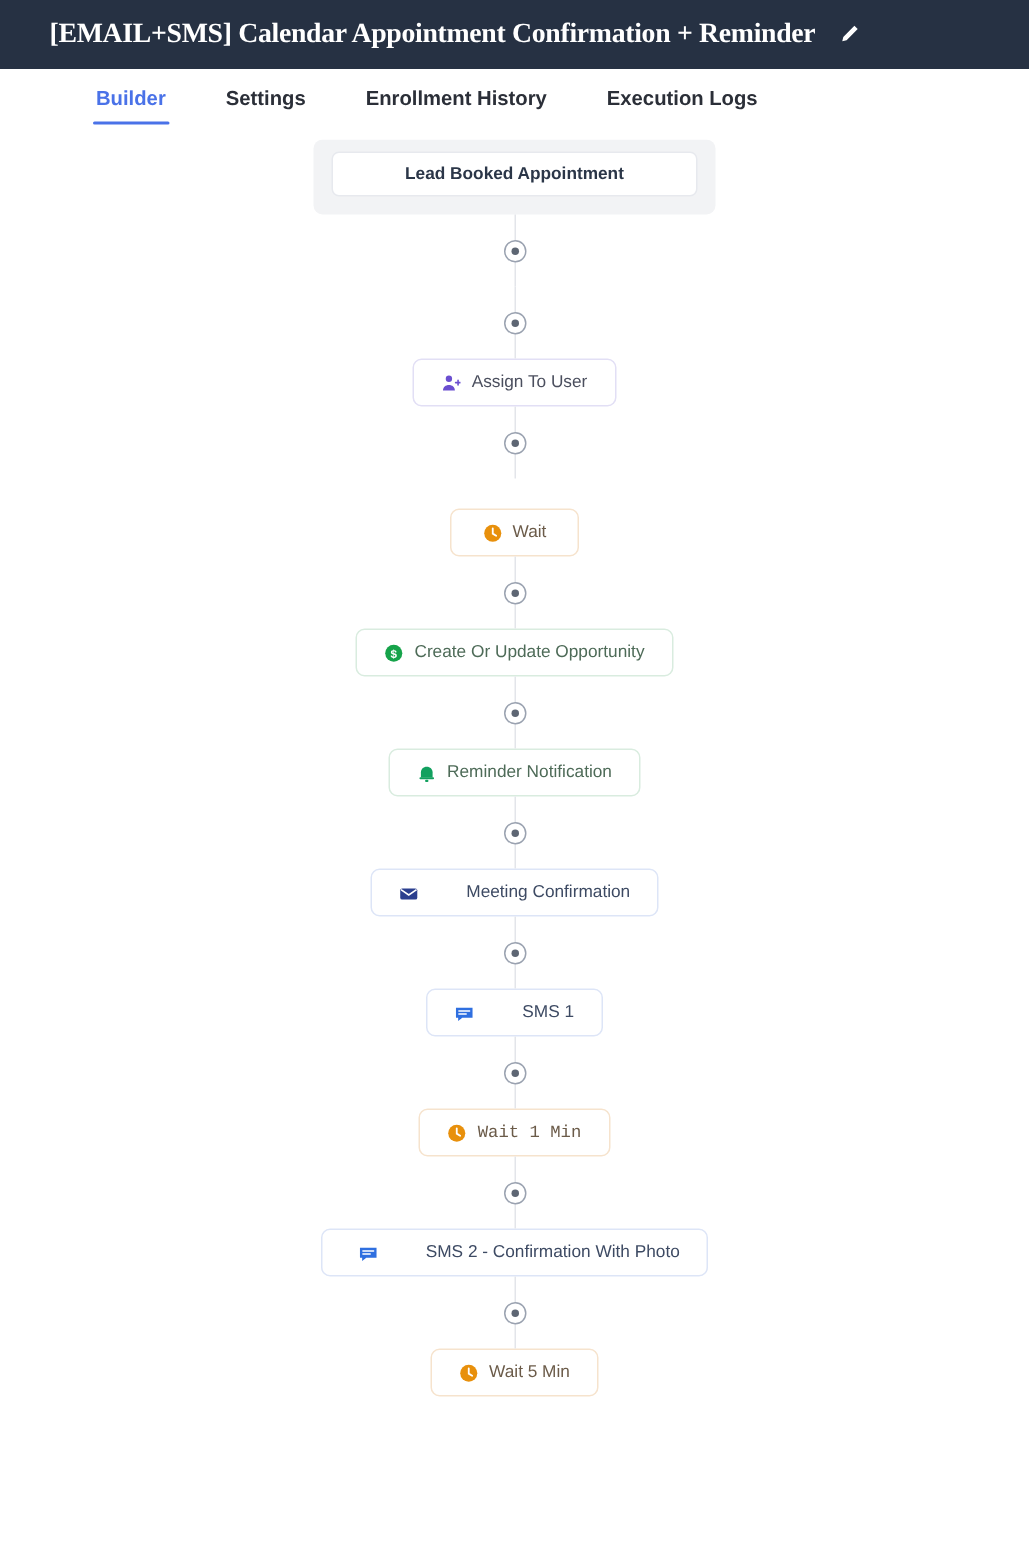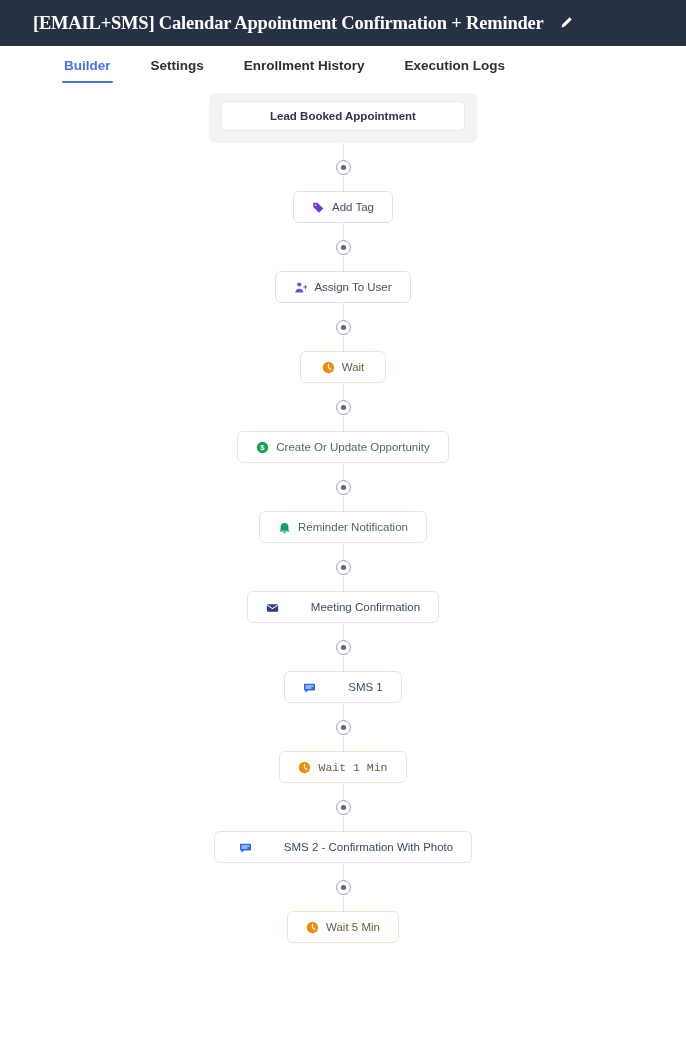--- a/index.html
+++ b/index.html
@@ -191,21 +191,21 @@
     justify-content: center;
     flex: 0 0 auto;
   }
   .node.purple { border-color: #e2dff5; color: #4b4f5e; }
   .node.orange { border-color: #f6e3cd; color: #6b5b49; }
   .node.green  { border-color: #d9ecdf; color: #4e6b58; }
   .node.blue   { border-color: #dde5f7; color: #3d4a63; gap: 32px; }
 
   .w-addtag  { min-width: 100px; }
   .w-assign  { min-width: 134px; }
-  .w-wait    { min-width: 86px; }
+  .w-wait    { min-width: 86px; margin-top: 20px; }
   .w-opp     { min-width: 211px; }
   .w-intnot  { min-width: 158px; }
   .w-meeting { min-width: 170px; }
   .w-sms1    { min-width: 96px; }
   .w-wait1   { min-width: 106px; font-family: Liberation Mono, monospace; }
   .w-sms2    { min-width: 227px; padding-left: 24px; }
   .w-wait5   { min-width: 106px; }
 </style>
 </head>
 <body>
@@ -232,29 +232,20 @@
     <div class="flow">
 
       <div class="trigger-group">
         <div class="trigger-card">Lead Booked Appointment</div>
       </div>
 
       <div class="connector">
         <div class="plus-node"></div>
       </div>
 
-      <div class="node purple w-addtag">
-        <span class="ico">
-          <svg width="13" height="13" viewBox="0 0 16 16">
-              <path d="M1.5 7.5V2.2h5.3l7.1 7.1-5.3 5.3L1.5 7.5z" fill="#6b3fd4"></path>
-              <circle cx="4.3" cy="5" r="1" fill="#ffffff"></circle>
-            </svg>
-        </span>
-        <span>Add Tag</span>
-      </div>
 
       <div class="connector">
         <div class="plus-node"></div>
       </div>
 
       <div class="node purple w-assign">
         <span class="ico">
           <svg width="13" height="13" viewBox="0 0 16 16">
               <circle cx="6.5" cy="4.3" r="2.6" fill="#6b4fd0"></circle>
               <path d="M1.6 14c0-2.8 2.2-4.6 4.9-4.6S11.4 11.2 11.4 14H1.6z" fill="#6b4fd0"></path>

